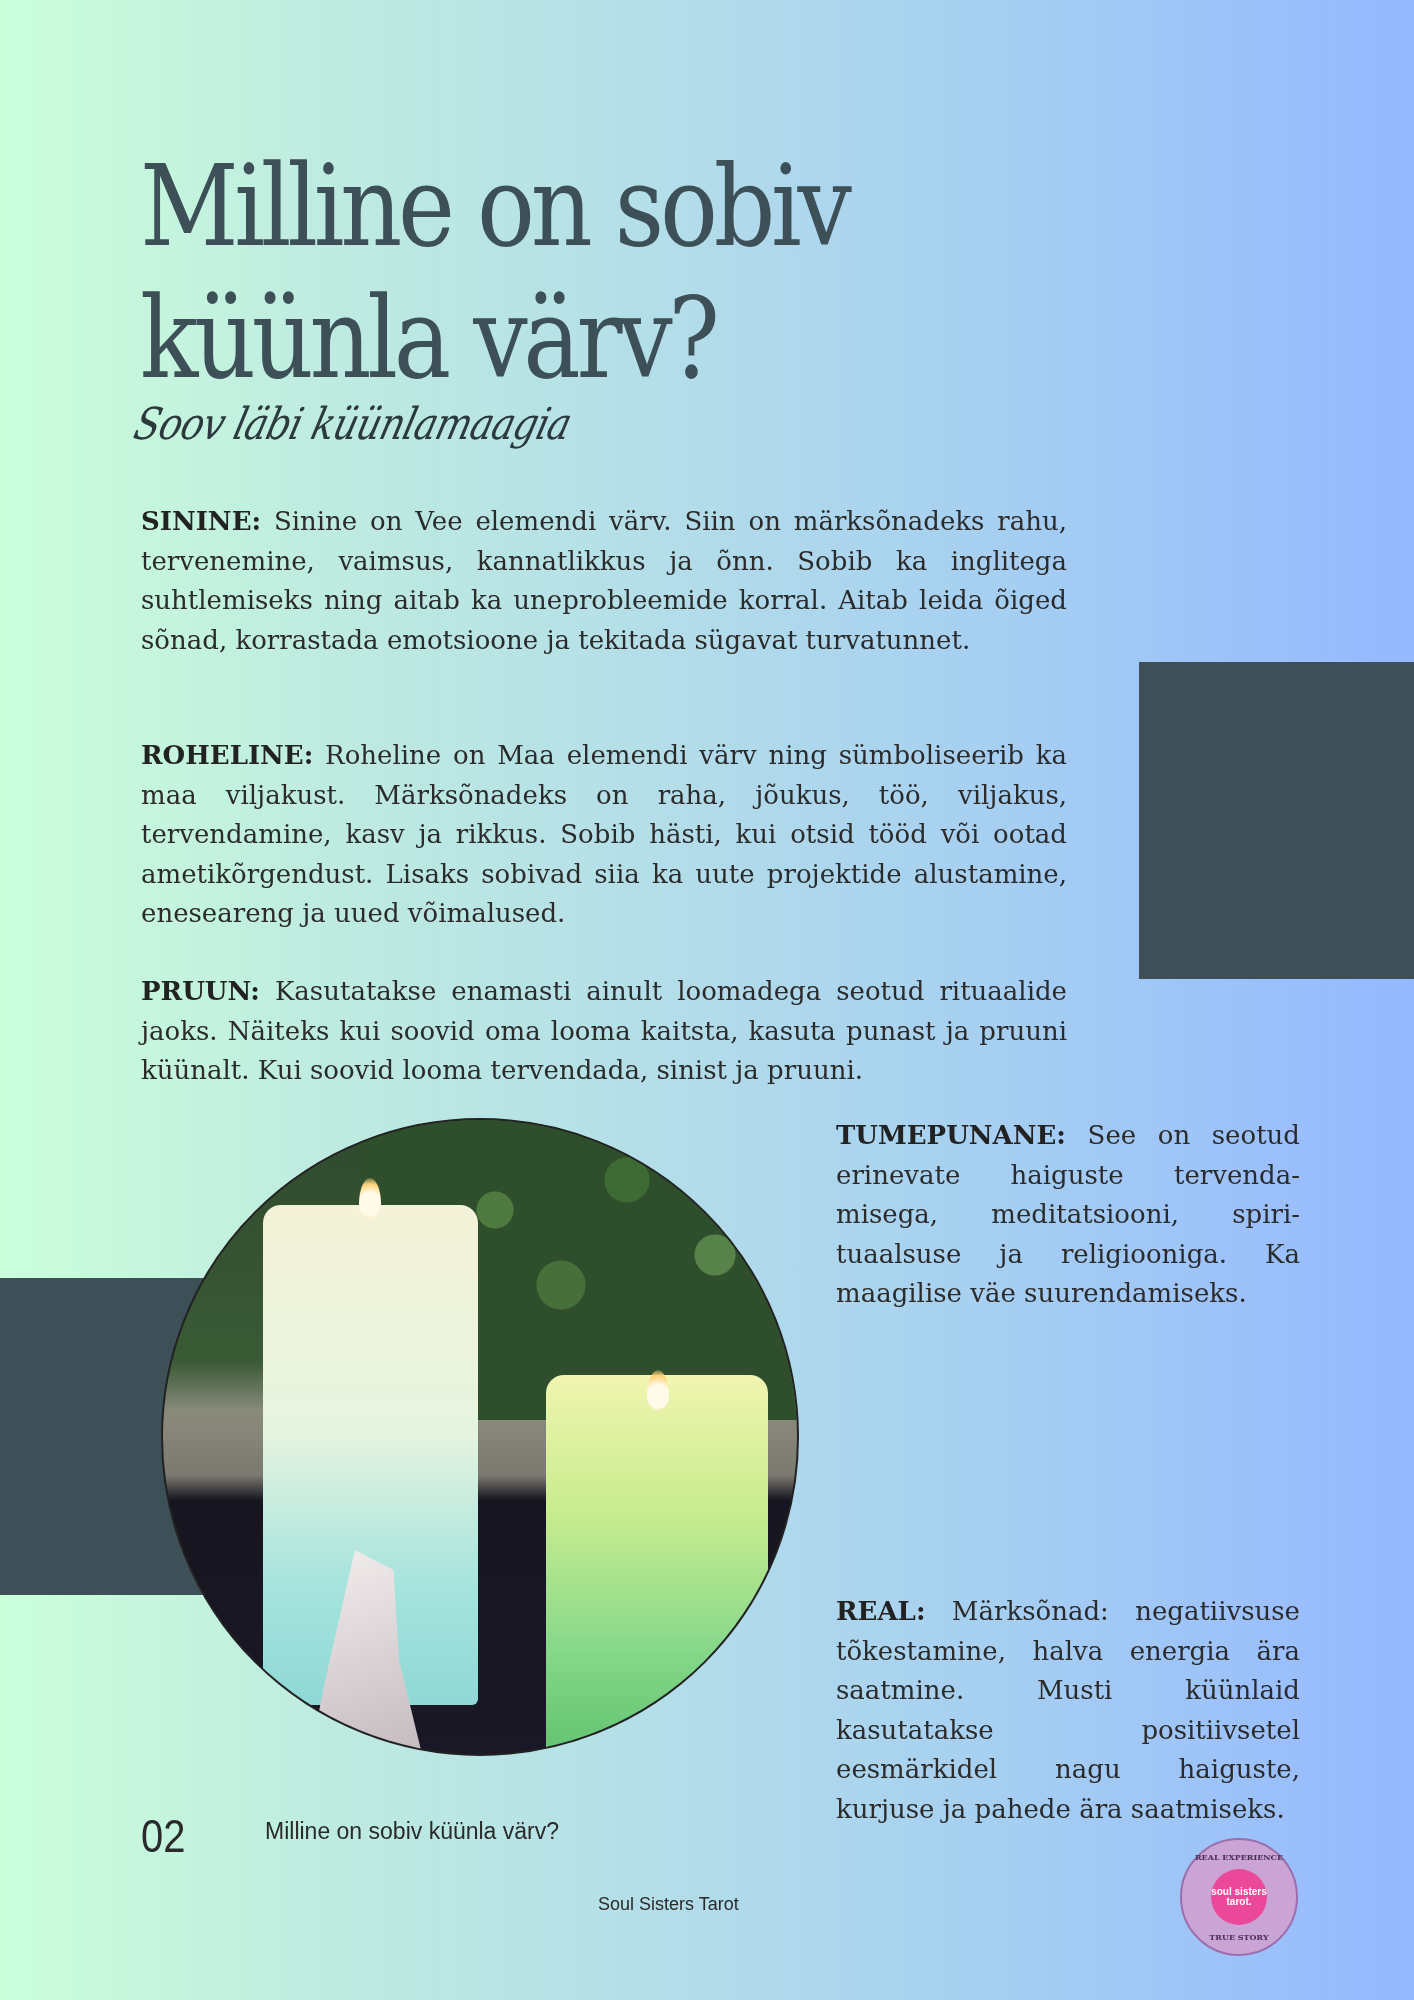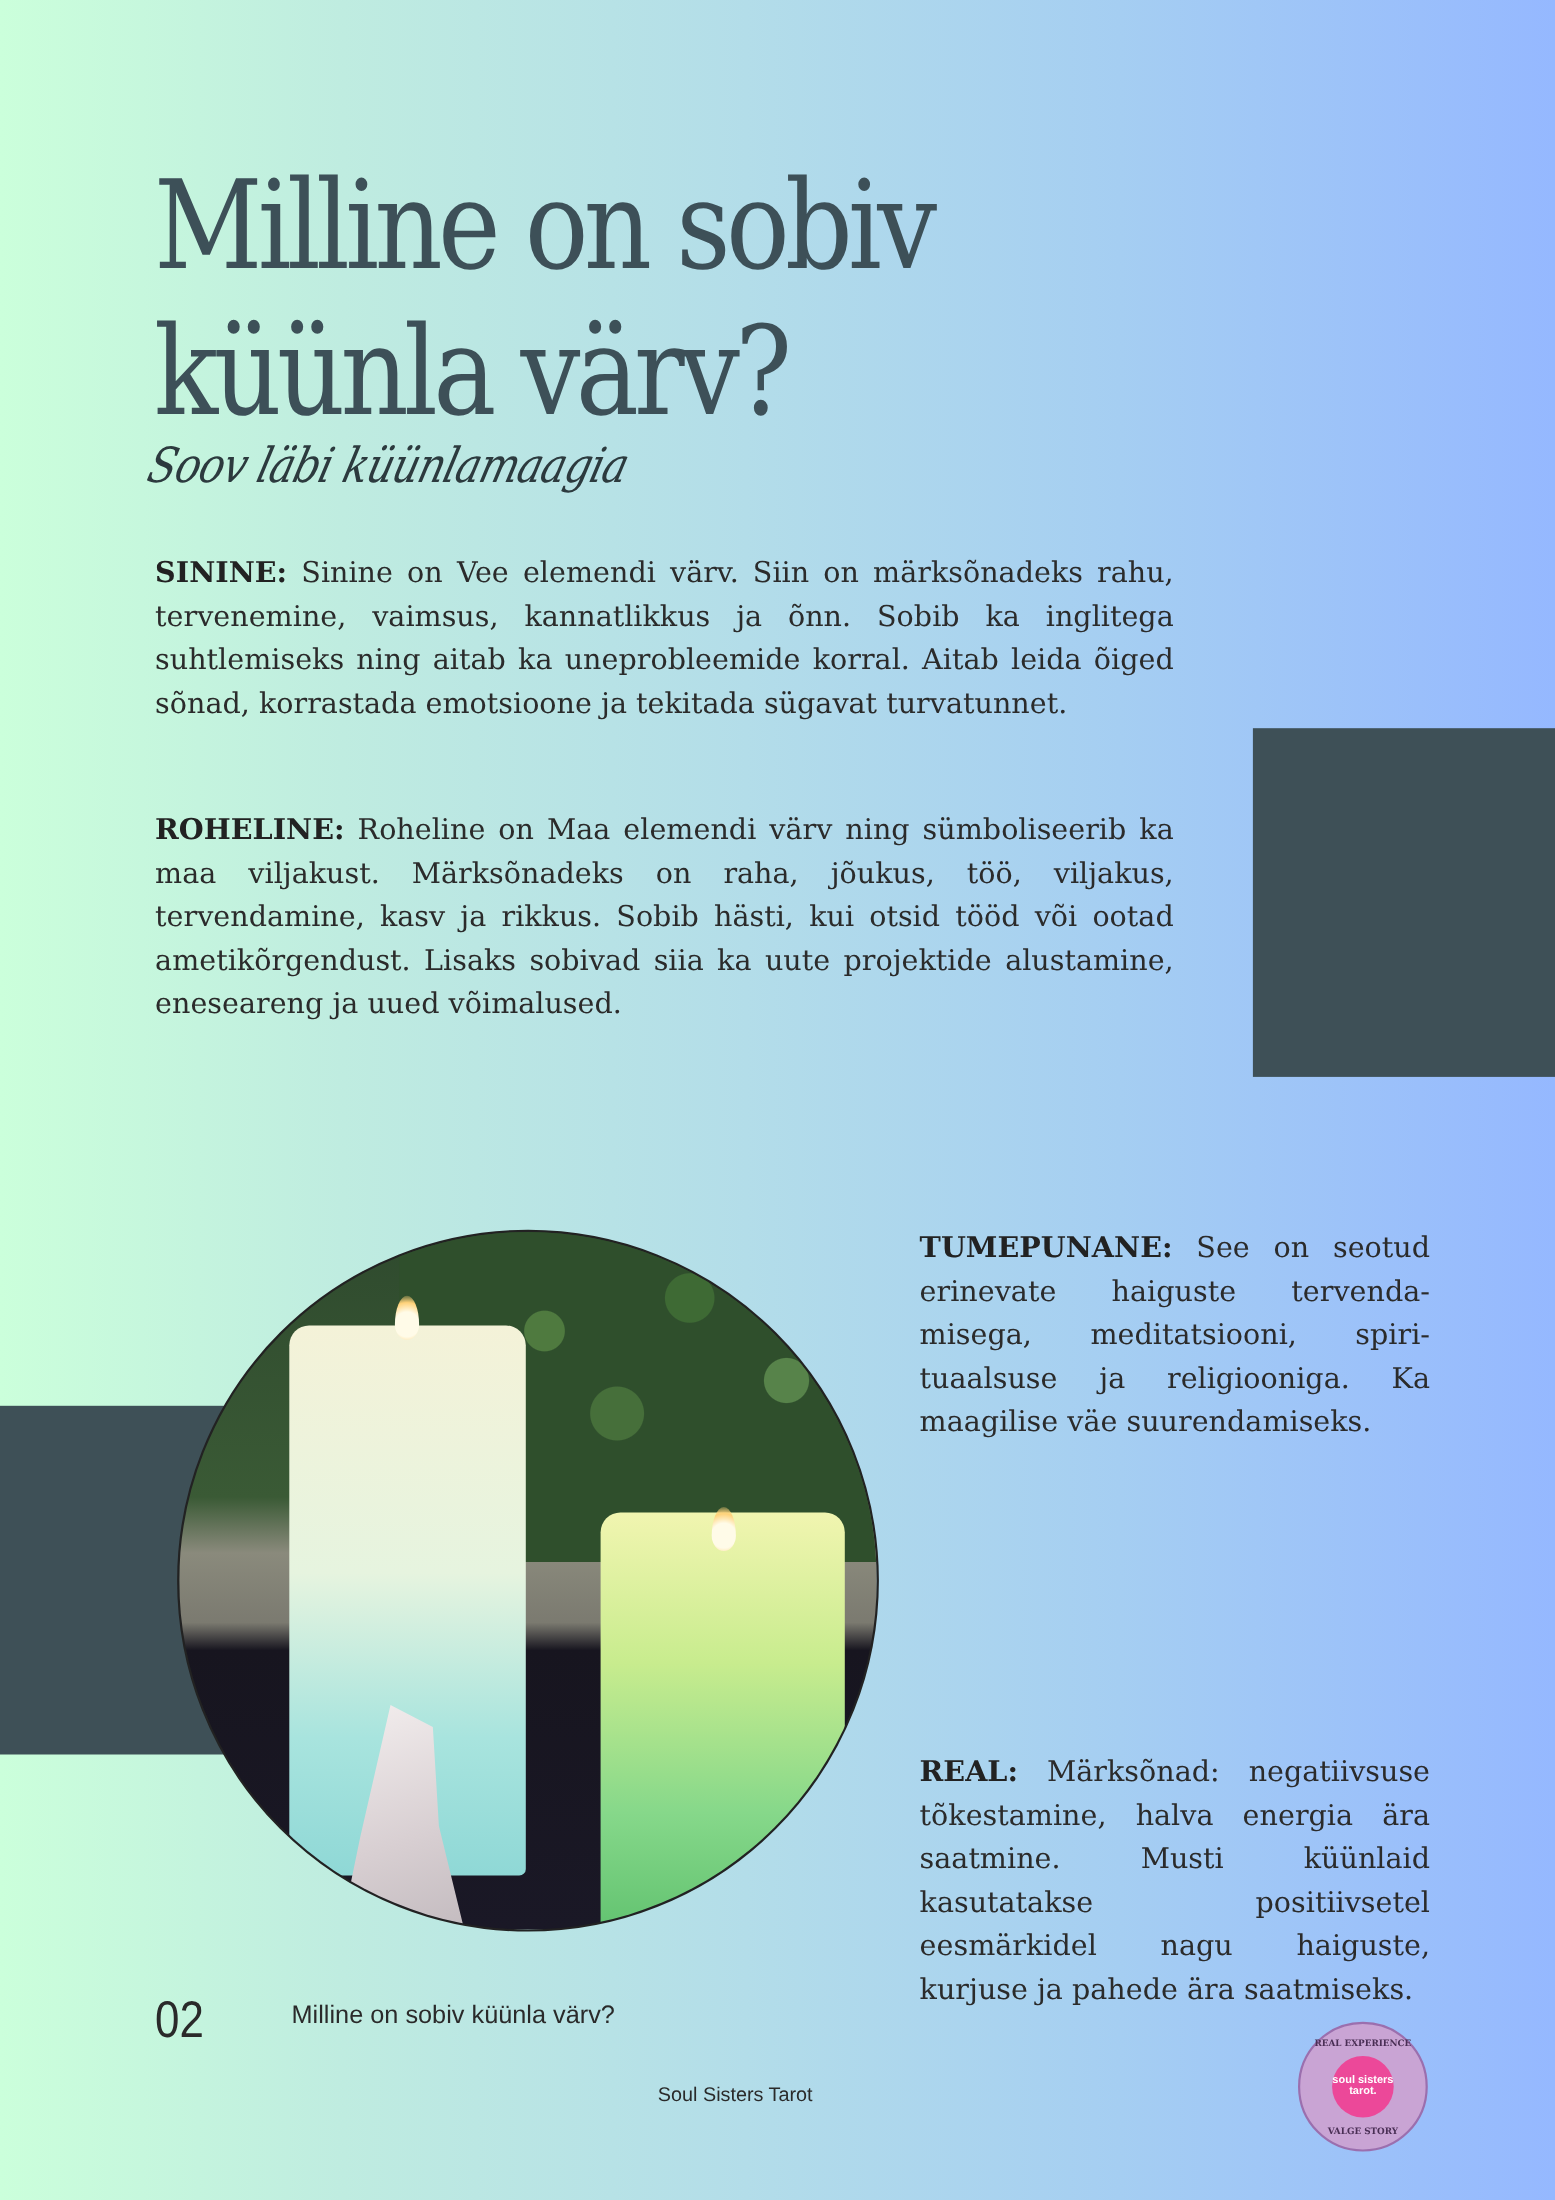--- a/index.html
+++ b/index.html
@@ -75,35 +75,36 @@
   <div class="block-left"></div>
 
   <h1 class="title">
     <span>Milline on sobiv</span><br>
     <span>küünla värv?</span>
   </h1>
   <div class="subtitle">Soov läbi küünlamaagia</div>
 
   <p class="para p1"><b>SININE:</b><span> Sinine on Vee elemendi värv. Siin on märksõnadeks rahu, tervenemine, vaimsus, kannatlikkus ja õnn. Sobib ka inglitega suhtlemiseks ning aitab ka uneprobleemide korral. Aitab leida õiged sõnad, korrastada emotsioone ja tekitada sügavat turvatunnet.</span></p>
   <p class="para p2"><b>ROHELINE:</b><span> Roheline on Maa elemendi värv ning sümboliseerib ka maa viljakust. Märksõnadeks on raha, jõukus, töö, viljakus, tervendamine, kasv ja rikkus. Sobib hästi, kui otsid tööd või ootad ametikõrgendust. Lisaks sobivad siia ka uute projektide alustamine, eneseareng ja uued võimalused.</span></p>
+  <p class="para p3"><b>PRUUN:</b><span> Kasutatakse enamasti ainult loomadega seotud rituaalide jaoks. Näiteks kui soovid oma looma kaitsta, kasuta punast ja pruuni küünalt. Kui soovid looma tervendada, sinist ja pruuni.</span></p>
 
   <div class="photo">
     <div class="leaves"></div>
     <div class="candle-tall"></div>
     <div class="flame f1"></div>
     <div class="candle-short"></div>
     <div class="flame f2"></div>
     <div class="crystal"></div>
   </div>
 
   <p class="para p4"><b>TUMEPUNANE:</b><span> See on seotud erinevate haiguste tervenda­misega, meditatsiooni, spiri­tuaalsuse ja religiooniga. Ka maagilise väe suurendamiseks.</span></p>
   <p class="para p6"><b>REAL:</b><span> Märksõnad: nega­tiivsuse tõkestamine, halva energia ära saatmine. Musti küünlaid kasutatakse posi­tiivsetel eesmärkidel nagu haiguste, kurjuse ja pahede ära saatmiseks.</span></p>
 
   <div class="page-num">02</div>
   <div class="page-label">Milline on sobiv küünla värv?</div>
   <div class="footer-brand">Soul Sisters Tarot</div>
 
   <div class="badge">
     <div class="badge-top">REAL EXPERIENCE</div>
     <div class="badge-inner">soul sisters tarot.</div>
-    <div class="badge-bottom">VALGE STORY</div>
+    <div class="badge-bottom">TRUE STORY</div>
   </div>
 </div>
 
 </body></html>

